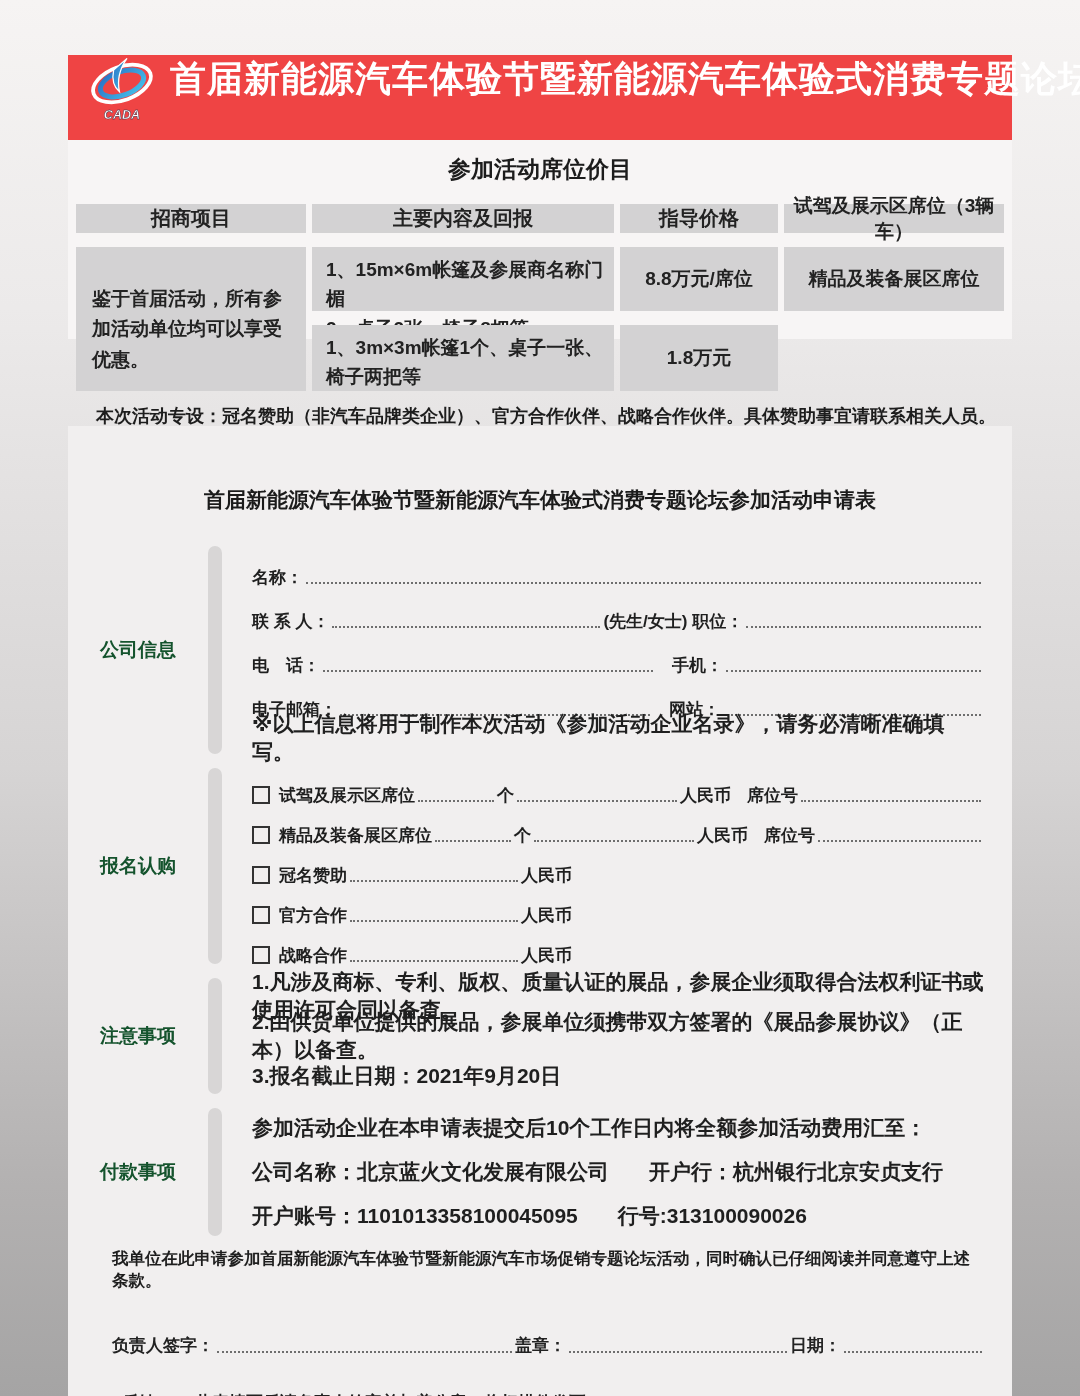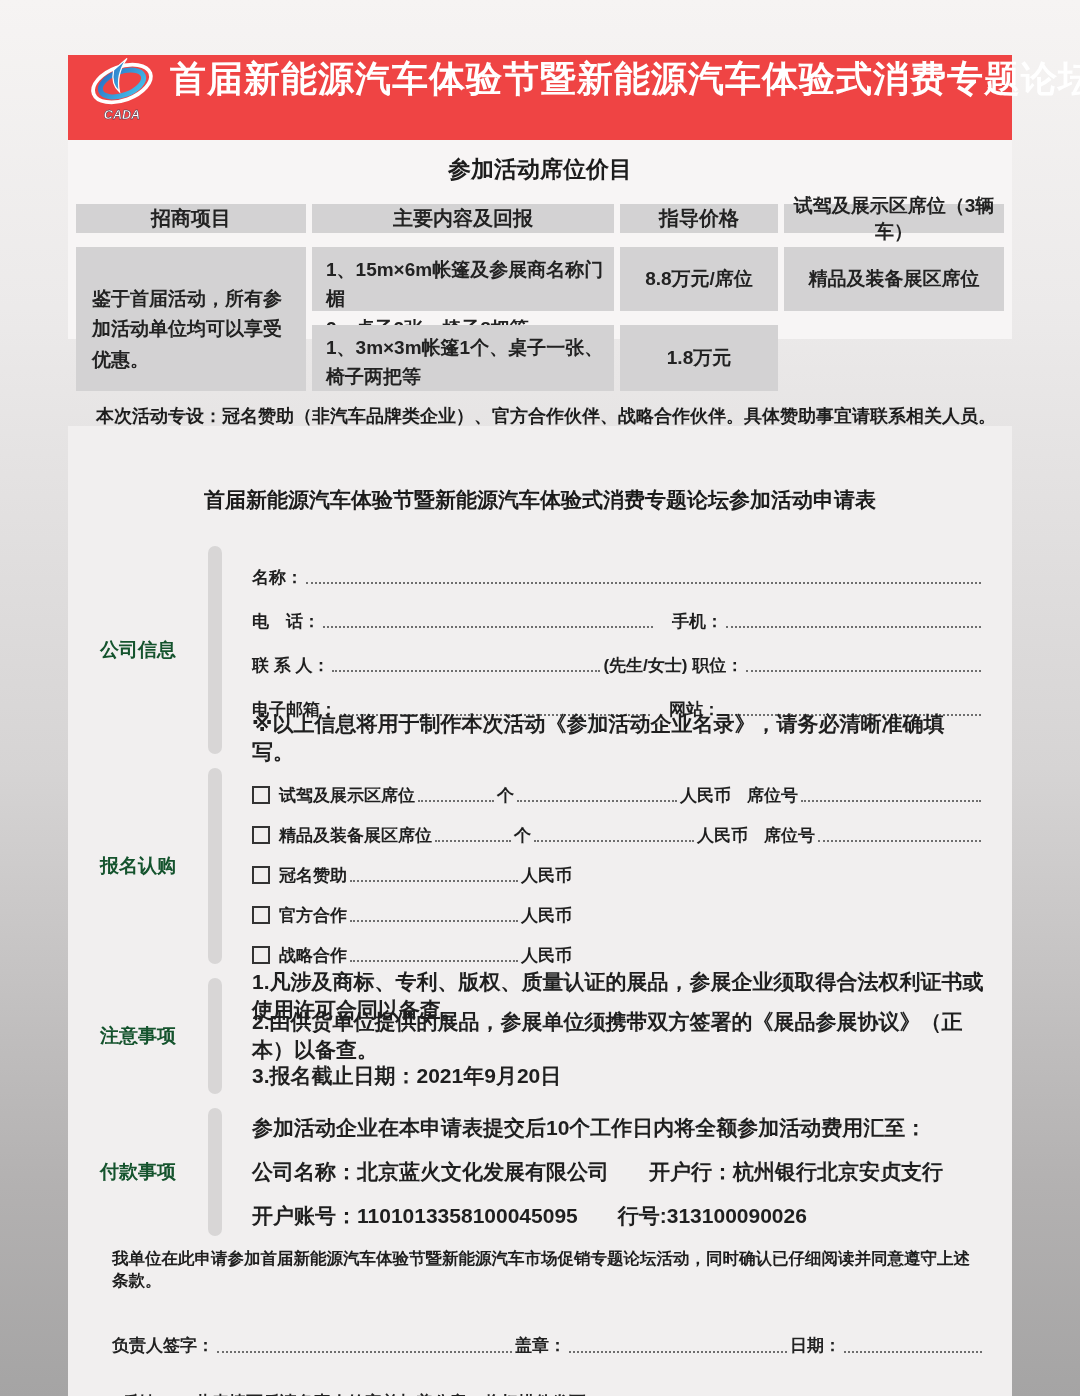--- a/index.html
+++ b/index.html
@@ -117,30 +117,30 @@
 
     <div class="section">
       <div class="sec-label">公司信息</div>
       <div class="sec-bar"></div>
       <div class="sec-content">
         <div class="frow h44">
           <span class="lbl">名称：</span>
           <span class="dots grow"></span>
         </div>
         <div class="frow h44">
-          <span class="lbl">电　话：</span>
-          <span class="dots" style="width:330px"></span>
-          <span class="gap16"></span>
-          <span class="lbl">手机：</span>
-          <span class="dots grow"></span>
-        </div>
-        <div class="frow h44">
           <span class="lbl">联 系 人：</span>
           <span class="dots" style="width:268px"></span>
           <span class="lbl">(先生/女士) 职位：</span>
+          <span class="dots grow"></span>
+        </div>
+        <div class="frow h44">
+          <span class="lbl">电　话：</span>
+          <span class="dots" style="width:330px"></span>
+          <span class="gap16"></span>
+          <span class="lbl">手机：</span>
           <span class="dots grow"></span>
         </div>
         <div class="frow h44">
           <span class="lbl">电子邮箱：</span>
           <span class="dots" style="width:310px"></span>
           <span class="gap16"></span>
           <span class="lbl">网站：</span>
           <span class="dots grow"></span>
         </div>
         <div class="frow h36 plain company-note">※以上信息将用于制作本次活动《参加活动企业名录》，请务必清晰准确填写。</div>

